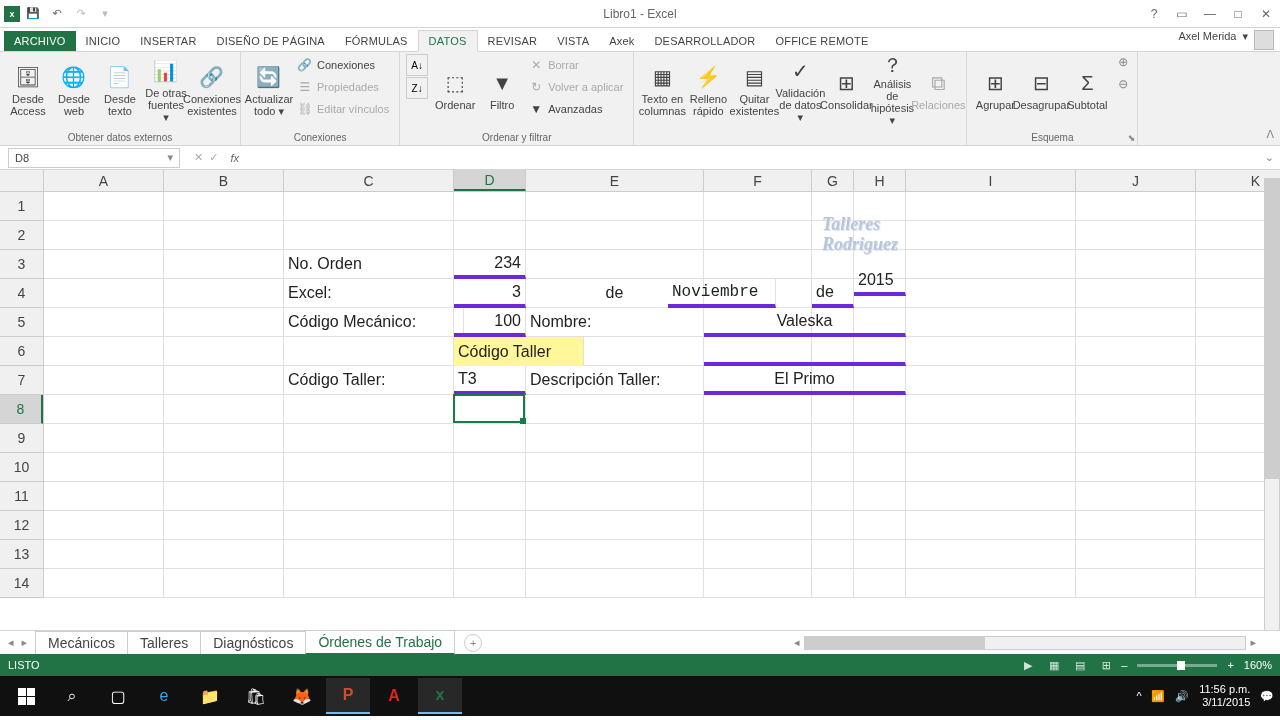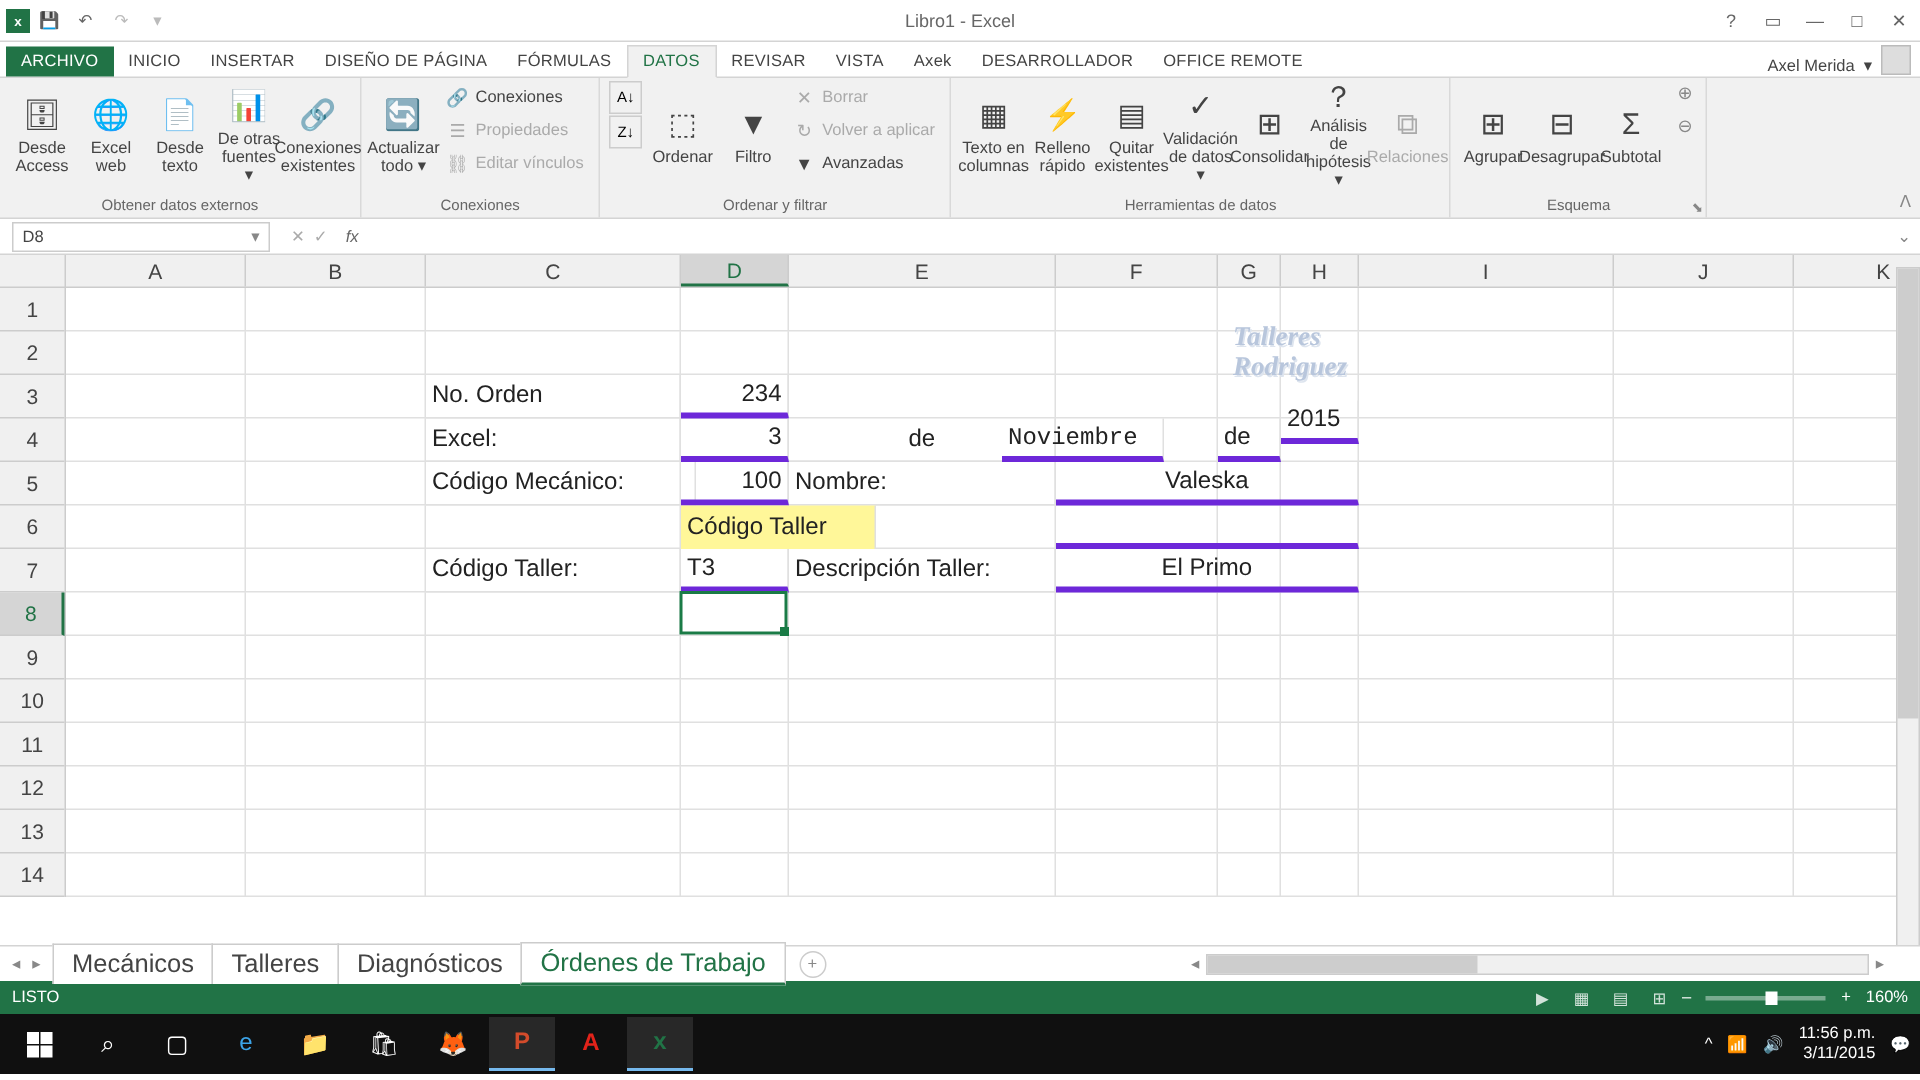--- a/index.html
+++ b/index.html
@@ -8,21 +8,21 @@
 .qat{display:flex;align-items:center;gap:2px;padding-left:4px}
 .qat-btn{width:22px;height:22px;display:flex;align-items:center;justify-content:center;color:#666}
 .qat-btn.excel{background:#217346;color:#fff;font-size:9px;font-weight:bold;width:16px;height:16px}
 .title-text{position:absolute;left:50%;transform:translateX(-50%);color:#666;font-size:12px}
 .win-controls{position:absolute;right:0;display:flex}
 .win-btn{width:28px;height:22px;display:flex;align-items:center;justify-content:center;color:#666;font-size:12px}
 .ribbon-tabs{height:24px;background:#fff;display:flex;align-items:flex-end;padding-left:4px;position:relative;border-bottom:1px solid #d4d4d4}
 .rtab{padding:4px 10px;color:#444;font-size:11px;cursor:pointer;text-transform:uppercase;letter-spacing:.2px}
 .rtab.file{background:#217346;color:#fff}
 .rtab.active{color:#217346;border:1px solid #d4d4d4;border-bottom:1px solid #f1f1f1;background:#f1f1f1;margin-bottom:-1px}
-.user-area{position:absolute;right:6px;top:2px;display:flex;align-items:flex-end;gap:6px;color:#444;font-size:11px}
+.user-area{position:absolute;right:6px;top:2px;display:flex;align-items:flex-start;gap:6px;color:#444;font-size:11px}
 .avatar{width:20px;height:20px;background:#ddd;border:1px solid #bbb}
 .ribbon{height:94px;background:#f1f1f1;border-bottom:1px solid #d4d4d4;display:flex;position:relative}
 .rgroup{border-right:1px solid #d9d9d9;padding:2px 6px 2px 6px;display:flex;flex-direction:column;justify-content:space-between;height:100%}
 .rgroup-content{display:flex;gap:2px;align-items:flex-start;flex:1}
 .rgroup-label{text-align:center;color:#666;font-size:10px;padding-top:2px}
 .big-btn{display:flex;flex-direction:column;align-items:center;justify-content:center;width:44px;height:72px;gap:2px;color:#444;text-align:center;line-height:1.1}
 .big-btn.disabled{color:#aaa}
 .ico32{width:28px;height:28px;display:flex;align-items:center;justify-content:center;font-size:20px}
 .small-row{display:flex;align-items:center;gap:4px;height:22px;color:#444;padding:0 4px}
 .small-row.disabled{color:#aaa}
@@ -47,21 +47,21 @@
 .active-cell{position:absolute;border:2px solid #1a7b46;background:#fff;pointer-events:none}
 .active-cell::after{content:'';position:absolute;right:-3px;bottom:-3px;width:6px;height:6px;background:#1a7b46}
 .wordart{font-family:'Times New Roman',serif;font-style:italic;font-weight:bold;color:#b8c6dc;text-shadow:1px 1px 0 #dde4ee;font-size:18px;line-height:1.1}
 .hl{background:#fff799}
 .cursor-cross{position:absolute;width:16px;height:16px;pointer-events:none}
 .cursor-cross::before,.cursor-cross::after{content:'';position:absolute;background:#000}
 .cursor-cross::before{left:7px;top:0;width:2px;height:16px}
 .cursor-cross::after{top:7px;left:0;height:2px;width:16px}
 .sheet-tabs{height:24px;background:#fff;border-top:1px solid #d4d4d4;display:flex;align-items:center;position:relative}
 .st-nav{padding:0 8px;color:#888;display:flex;gap:8px}
-.st-tab{padding:3px 12px;border:1px solid #ccc;border-bottom:none;background:#fff;color:#444;font-size:17px;margin-right:-1px}
+.st-tab{padding:3px 12px;border:1px solid #ccc;border-bottom:none;background:#fff;color:#444;font-size:14px;margin-right:-1px}
 .st-tab.active{background:#fff;border-bottom:2px solid #217346;color:#217346;font-weight:500}
 .st-add{width:18px;height:18px;border:1px solid #ccc;border-radius:50%;display:flex;align-items:center;justify-content:center;margin-left:10px;color:#888}
 .hscroll-area{position:absolute;right:20px;width:470px;height:16px;display:flex;align-items:center}
 .hscroll{flex:1;height:14px;background:#f0f0f0;border:1px solid #ccc;position:relative}
 .hscroll-thumb{position:absolute;left:0;top:0;bottom:0;width:180px;background:#cdcdcd}
 .vscroll{position:absolute;right:0;top:178px;width:16px;height:460px;background:#f0f0f0;border:1px solid #ccc}
 .vscroll-thumb{position:absolute;top:0;left:0;right:0;height:300px;background:#cdcdcd}
 .statusbar{height:22px;background:#217346;color:#fff;display:flex;align-items:center;justify-content:space-between;padding:0 8px;font-size:10px}
 .sb-views{display:flex;gap:4px;align-items:center}
 .sb-view{width:22px;height:16px;display:flex;align-items:center;justify-content:center;opacity:.8}
@@ -118,21 +118,21 @@
 
 <div class="ribbon">
   <div class="rgroup">
     <div class="rgroup-content">
       <div class="big-btn">
           <div class="ico32">🗄</div>
           <span>Desde Access</span>
         </div>
       <div class="big-btn">
           <div class="ico32">🌐</div>
-          <span>Excel web</span>
+          <span>Desde web</span>
         </div>
       <div class="big-btn">
           <div class="ico32">📄</div>
           <span>Desde texto</span>
         </div>
       <div class="big-btn">
           <div class="ico32">📊</div>
           <span>De otras fuentes ▾</span>
         </div>
       <div class="big-btn">
@@ -223,21 +223,20 @@
         </div>
       <div class="big-btn">
           <div class="ico32">？</div>
           <span>Análisis de hipótesis ▾</span>
         </div>
       <div class="big-btn disabled">
           <div class="ico32">⧉</div>
           <span>Relaciones</span>
         </div>
     </div>
-    <div class="rgroup-label">Herramientas de datos</div>
   </div>
 
   <div class="rgroup" style="position:relative">
     <div class="rgroup-content">
       <div class="big-btn">
           <div class="ico32">⊞</div>
           <span>Agrupar</span>
         </div>
       <div class="big-btn">
           <div class="ico32">⊟</div>

